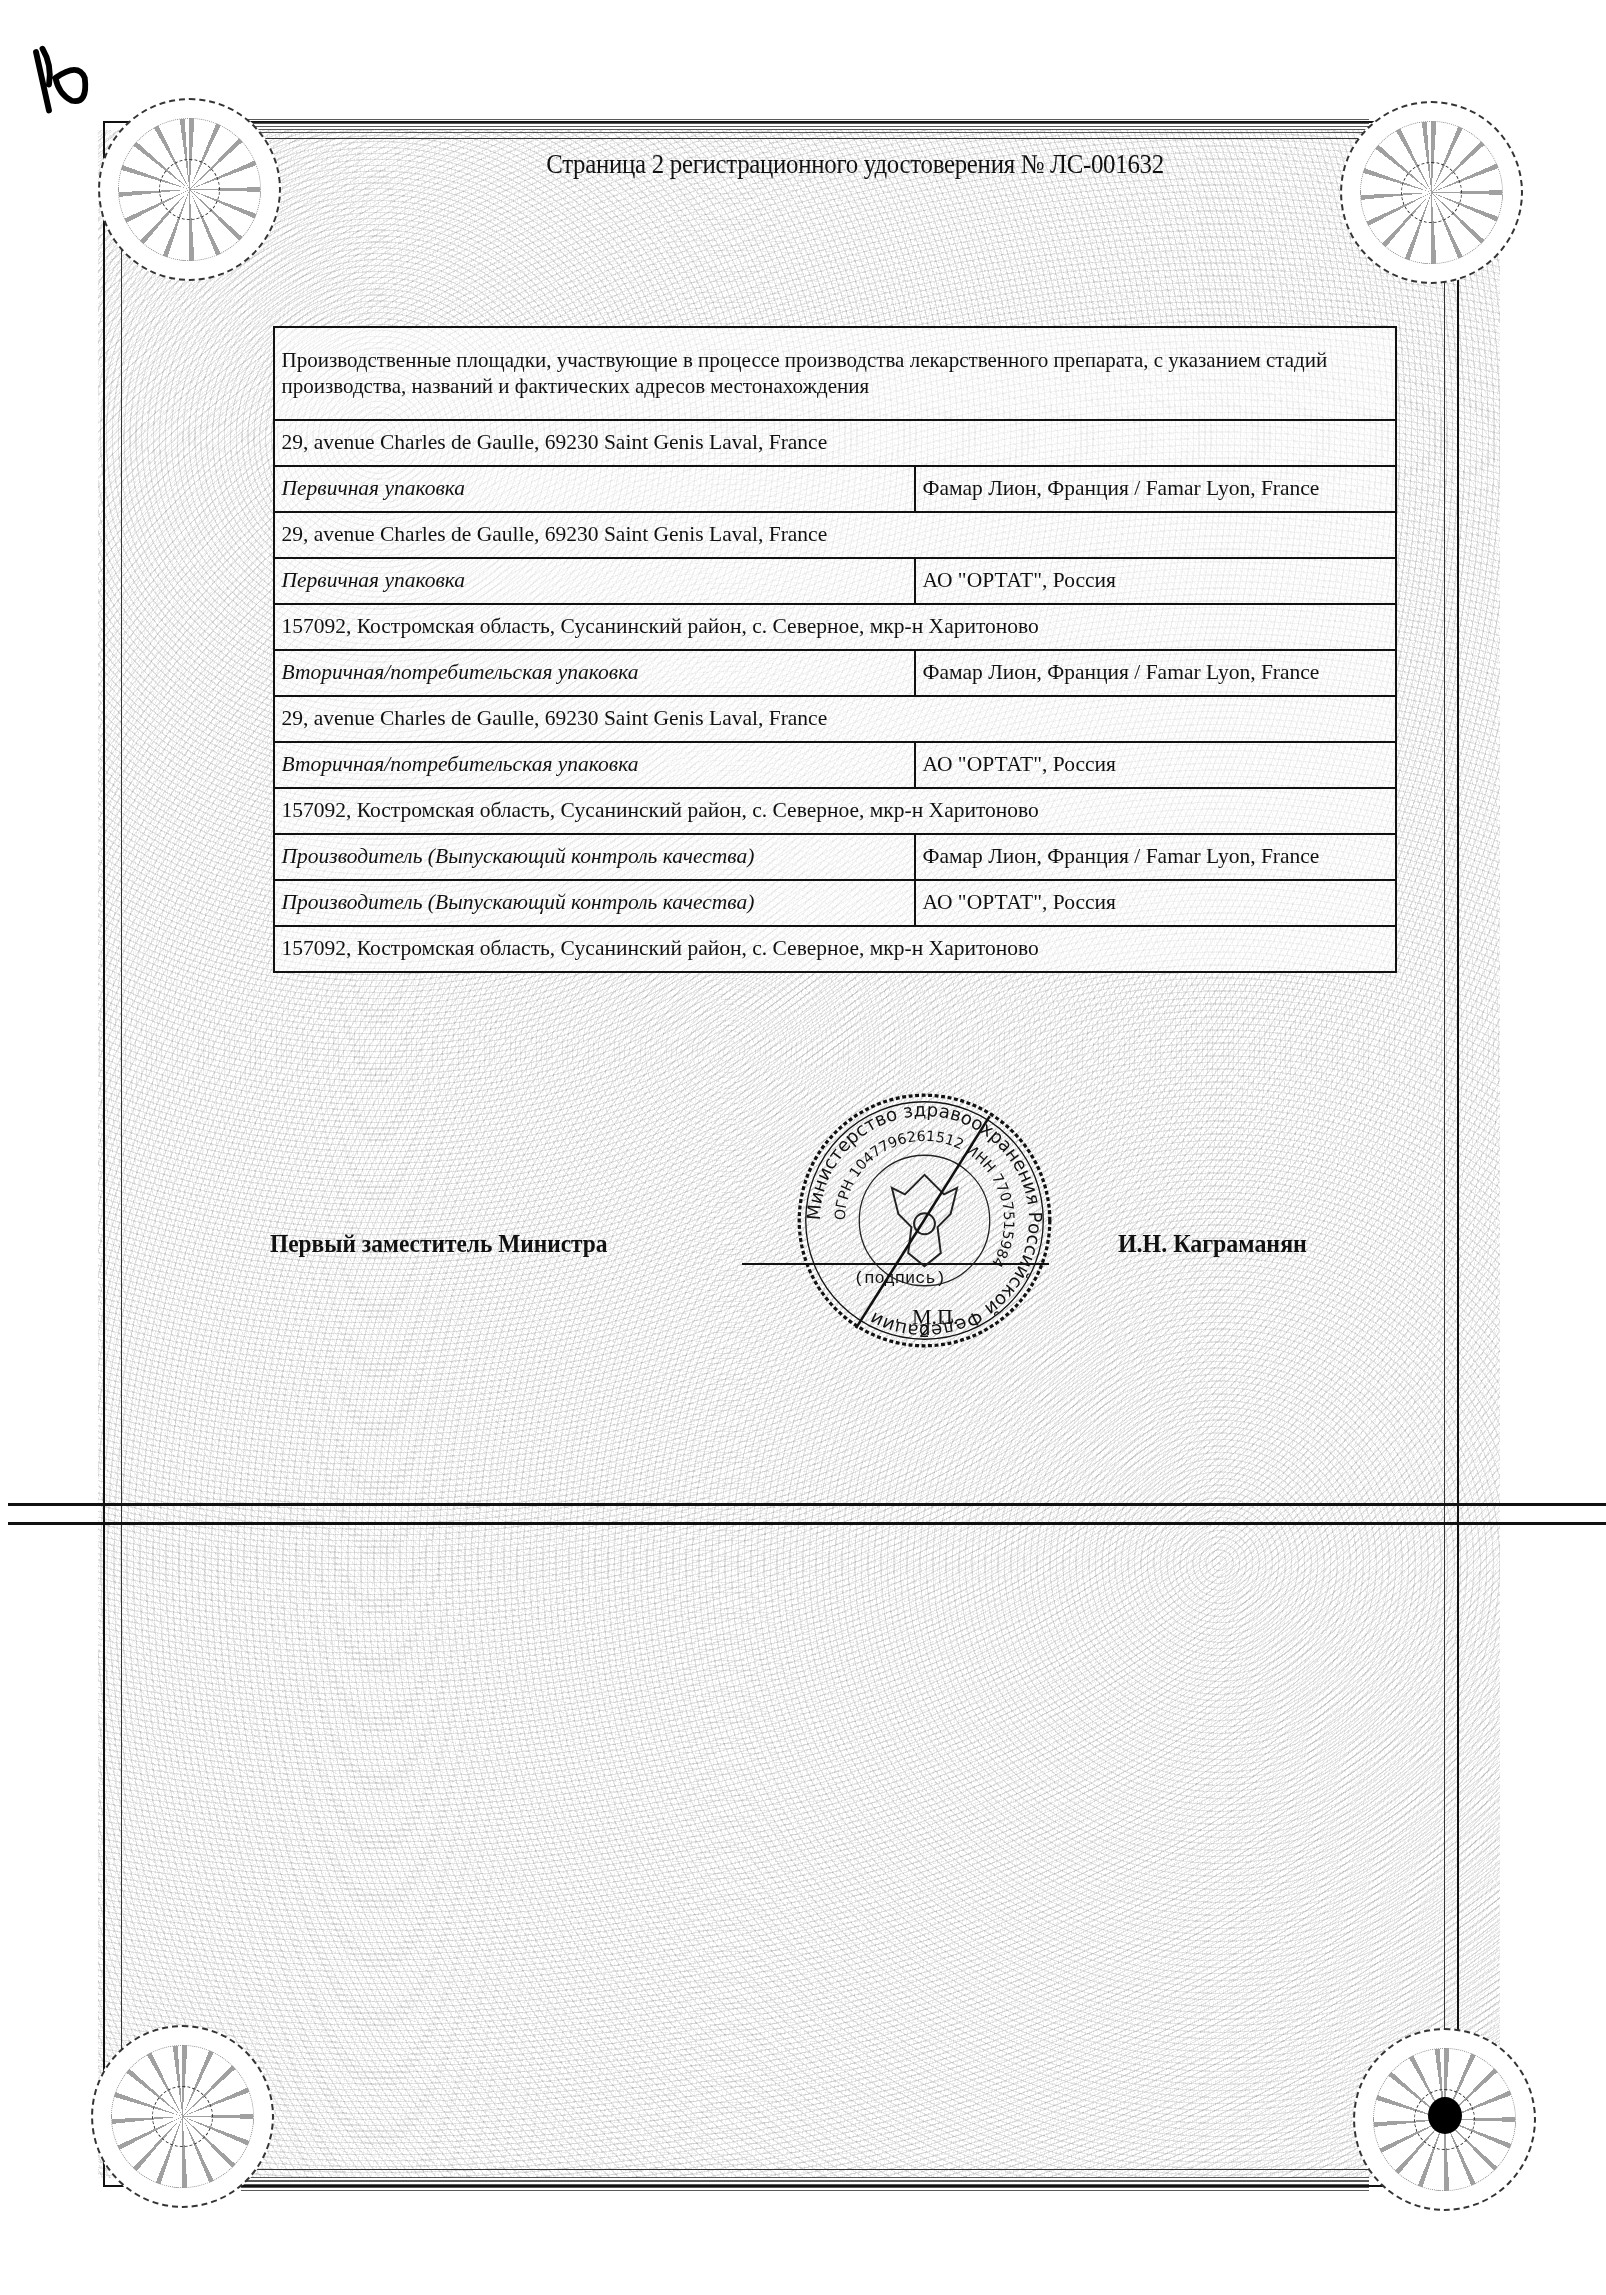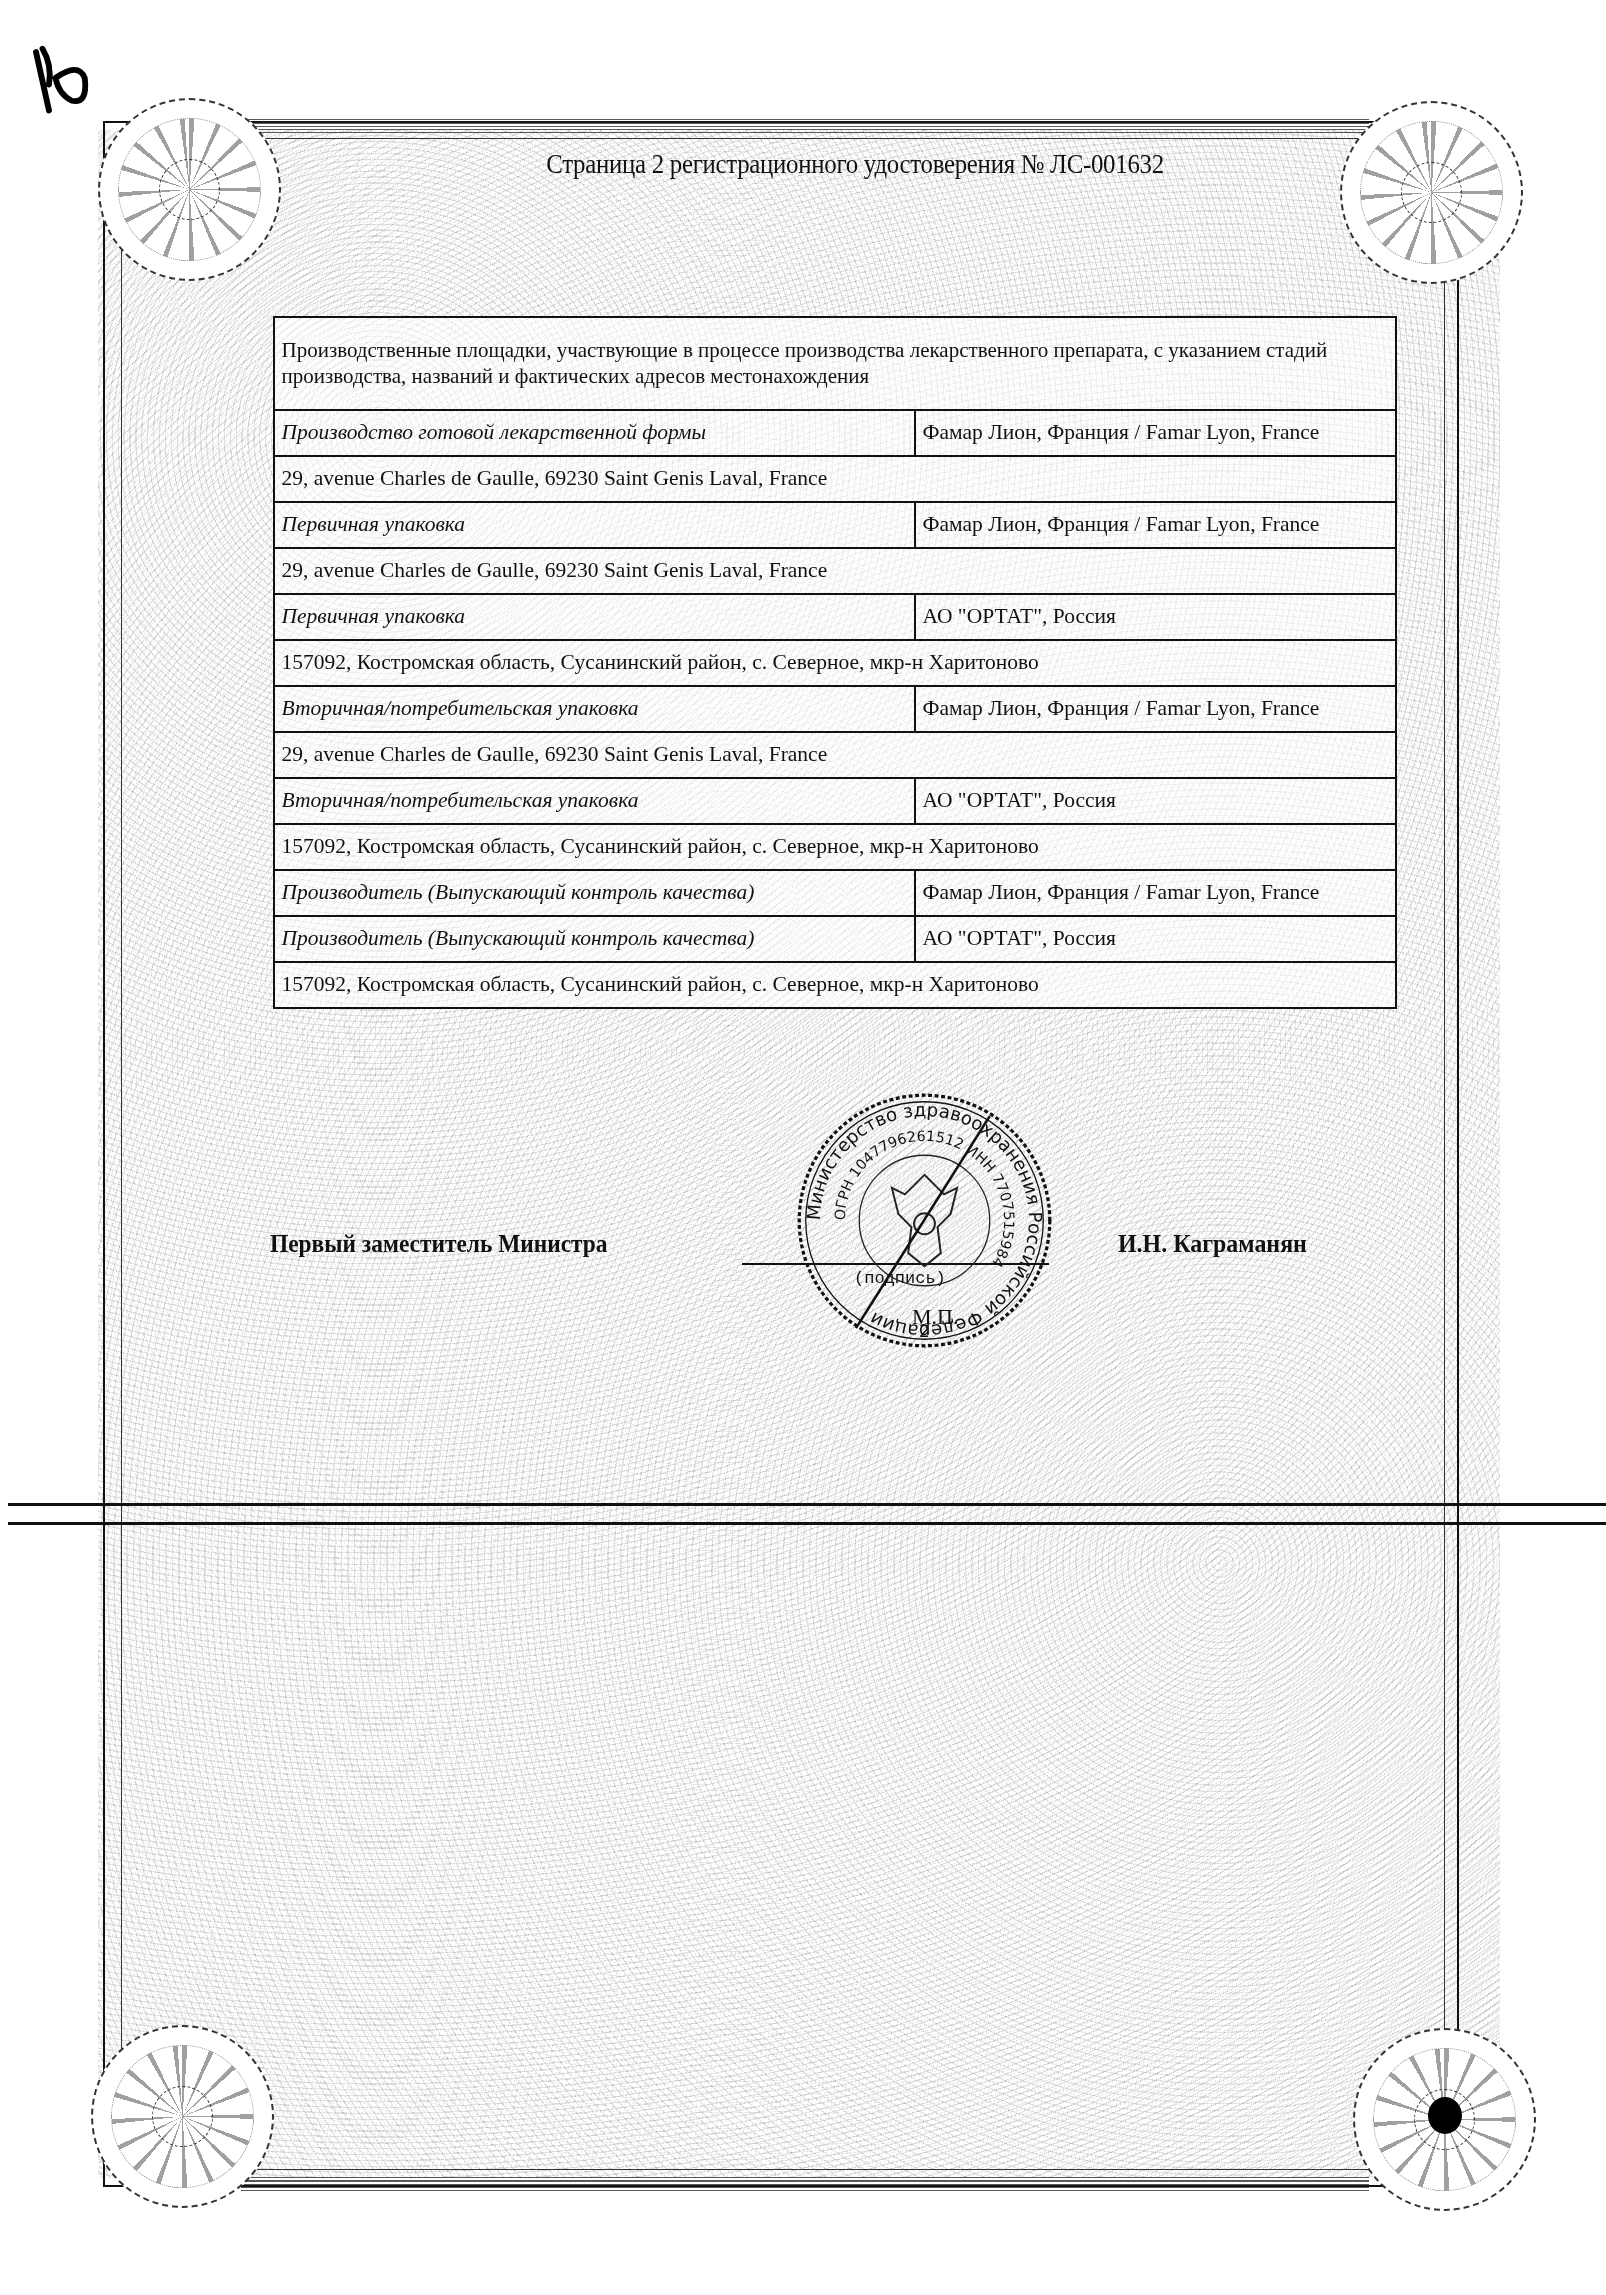--- a/index.html
+++ b/index.html
@@ -47,21 +47,21 @@
 
   .fold-line { position:absolute; left:7.8px; width:1630px; height:2.6px; background:#111; }
   .fold-line.a { top:1503px; }
   .fold-line.b { top:1522px; }
 
   
   .doc-title { position:absolute; left:470px; top:149px; width:770px;
                font-size:27px; text-align:center; letter-spacing:-0.3px; transform:scaleX(0.92); }
 
   
-  .sites-table { position:absolute; left:273px; top:316px; width:1124px;
+  .sites-table { position:absolute; left:273px; top:326px; width:1124px;
                  border-collapse:collapse; font-size:21.5px; background:rgba(255,255,255,0.55); }
   .sites-table td { border:2px solid #111; padding:0 6.5px; height:44px; vertical-align:middle;
                     white-space:nowrap; }
   .sites-table td.header-cell { height:83px; white-space:normal; line-height:26px;
                     padding:3.9px 6.5px; font-size:21px; }
   .stage-cell { font-style:italic; width:626px; }
   .company-cell { }
   .address-cell { }
 
   
@@ -100,24 +100,20 @@
 <div class="fold-line b"></div>
 
 <div class="doc-title">Страница 2 регистрационного удостоверения № ЛС-001632</div>
 
 <table class="sites-table">
   <tbody>
     <tr>
       <td class="header-cell" colspan="2">Производственные площадки, участвующие в процессе производства лекарственного препарата, с указанием стадий производства, названий и фактических адресов местонахождения</td>
     </tr>
 
-    <tr>
-      <td class="stage-cell">Производство готовой лекарственной формы</td>
-      <td class="company-cell">Фамар Лион, Франция / Famar Lyon, France</td>
-    </tr>
     <tr>
       <td class="address-cell" colspan="2">29, avenue Charles de Gaulle, 69230 Saint Genis Laval, France</td>
     </tr>
 
     <tr>
       <td class="stage-cell">Первичная упаковка</td>
       <td class="company-cell">Фамар Лион, Франция / Famar Lyon, France</td>
     </tr>
     <tr>
       <td class="address-cell" colspan="2">29, avenue Charles de Gaulle, 69230 Saint Genis Laval, France</td>

